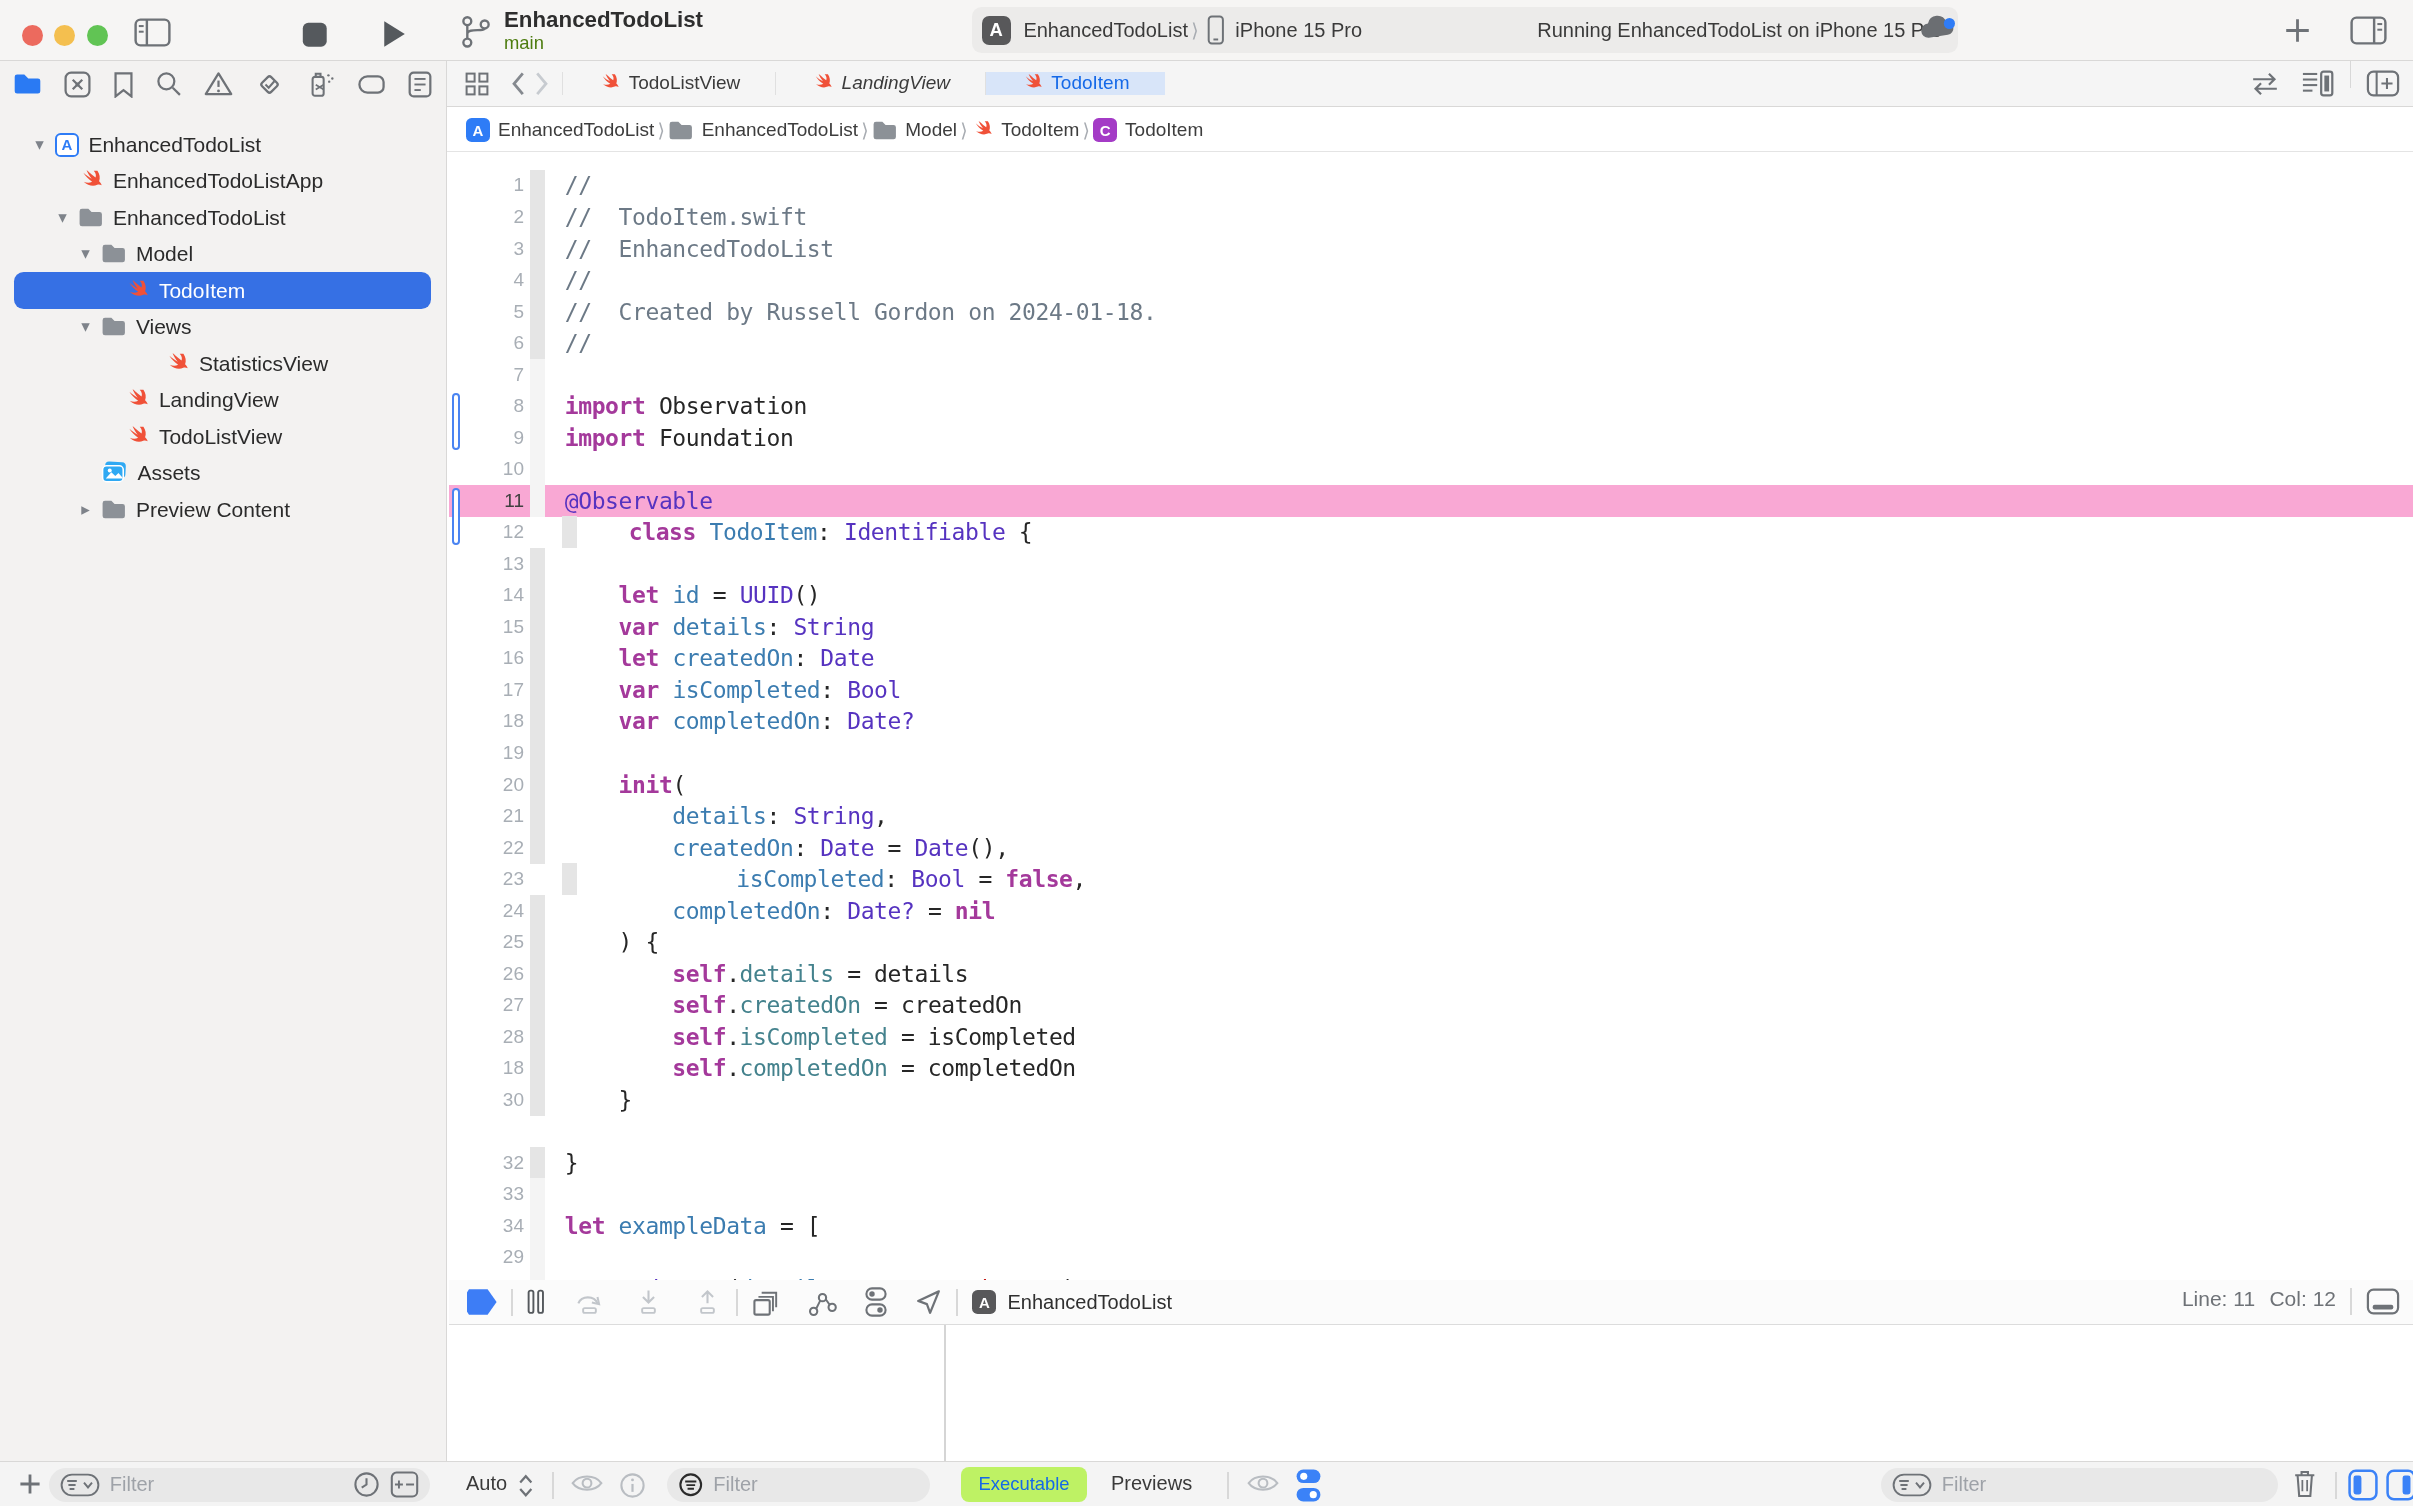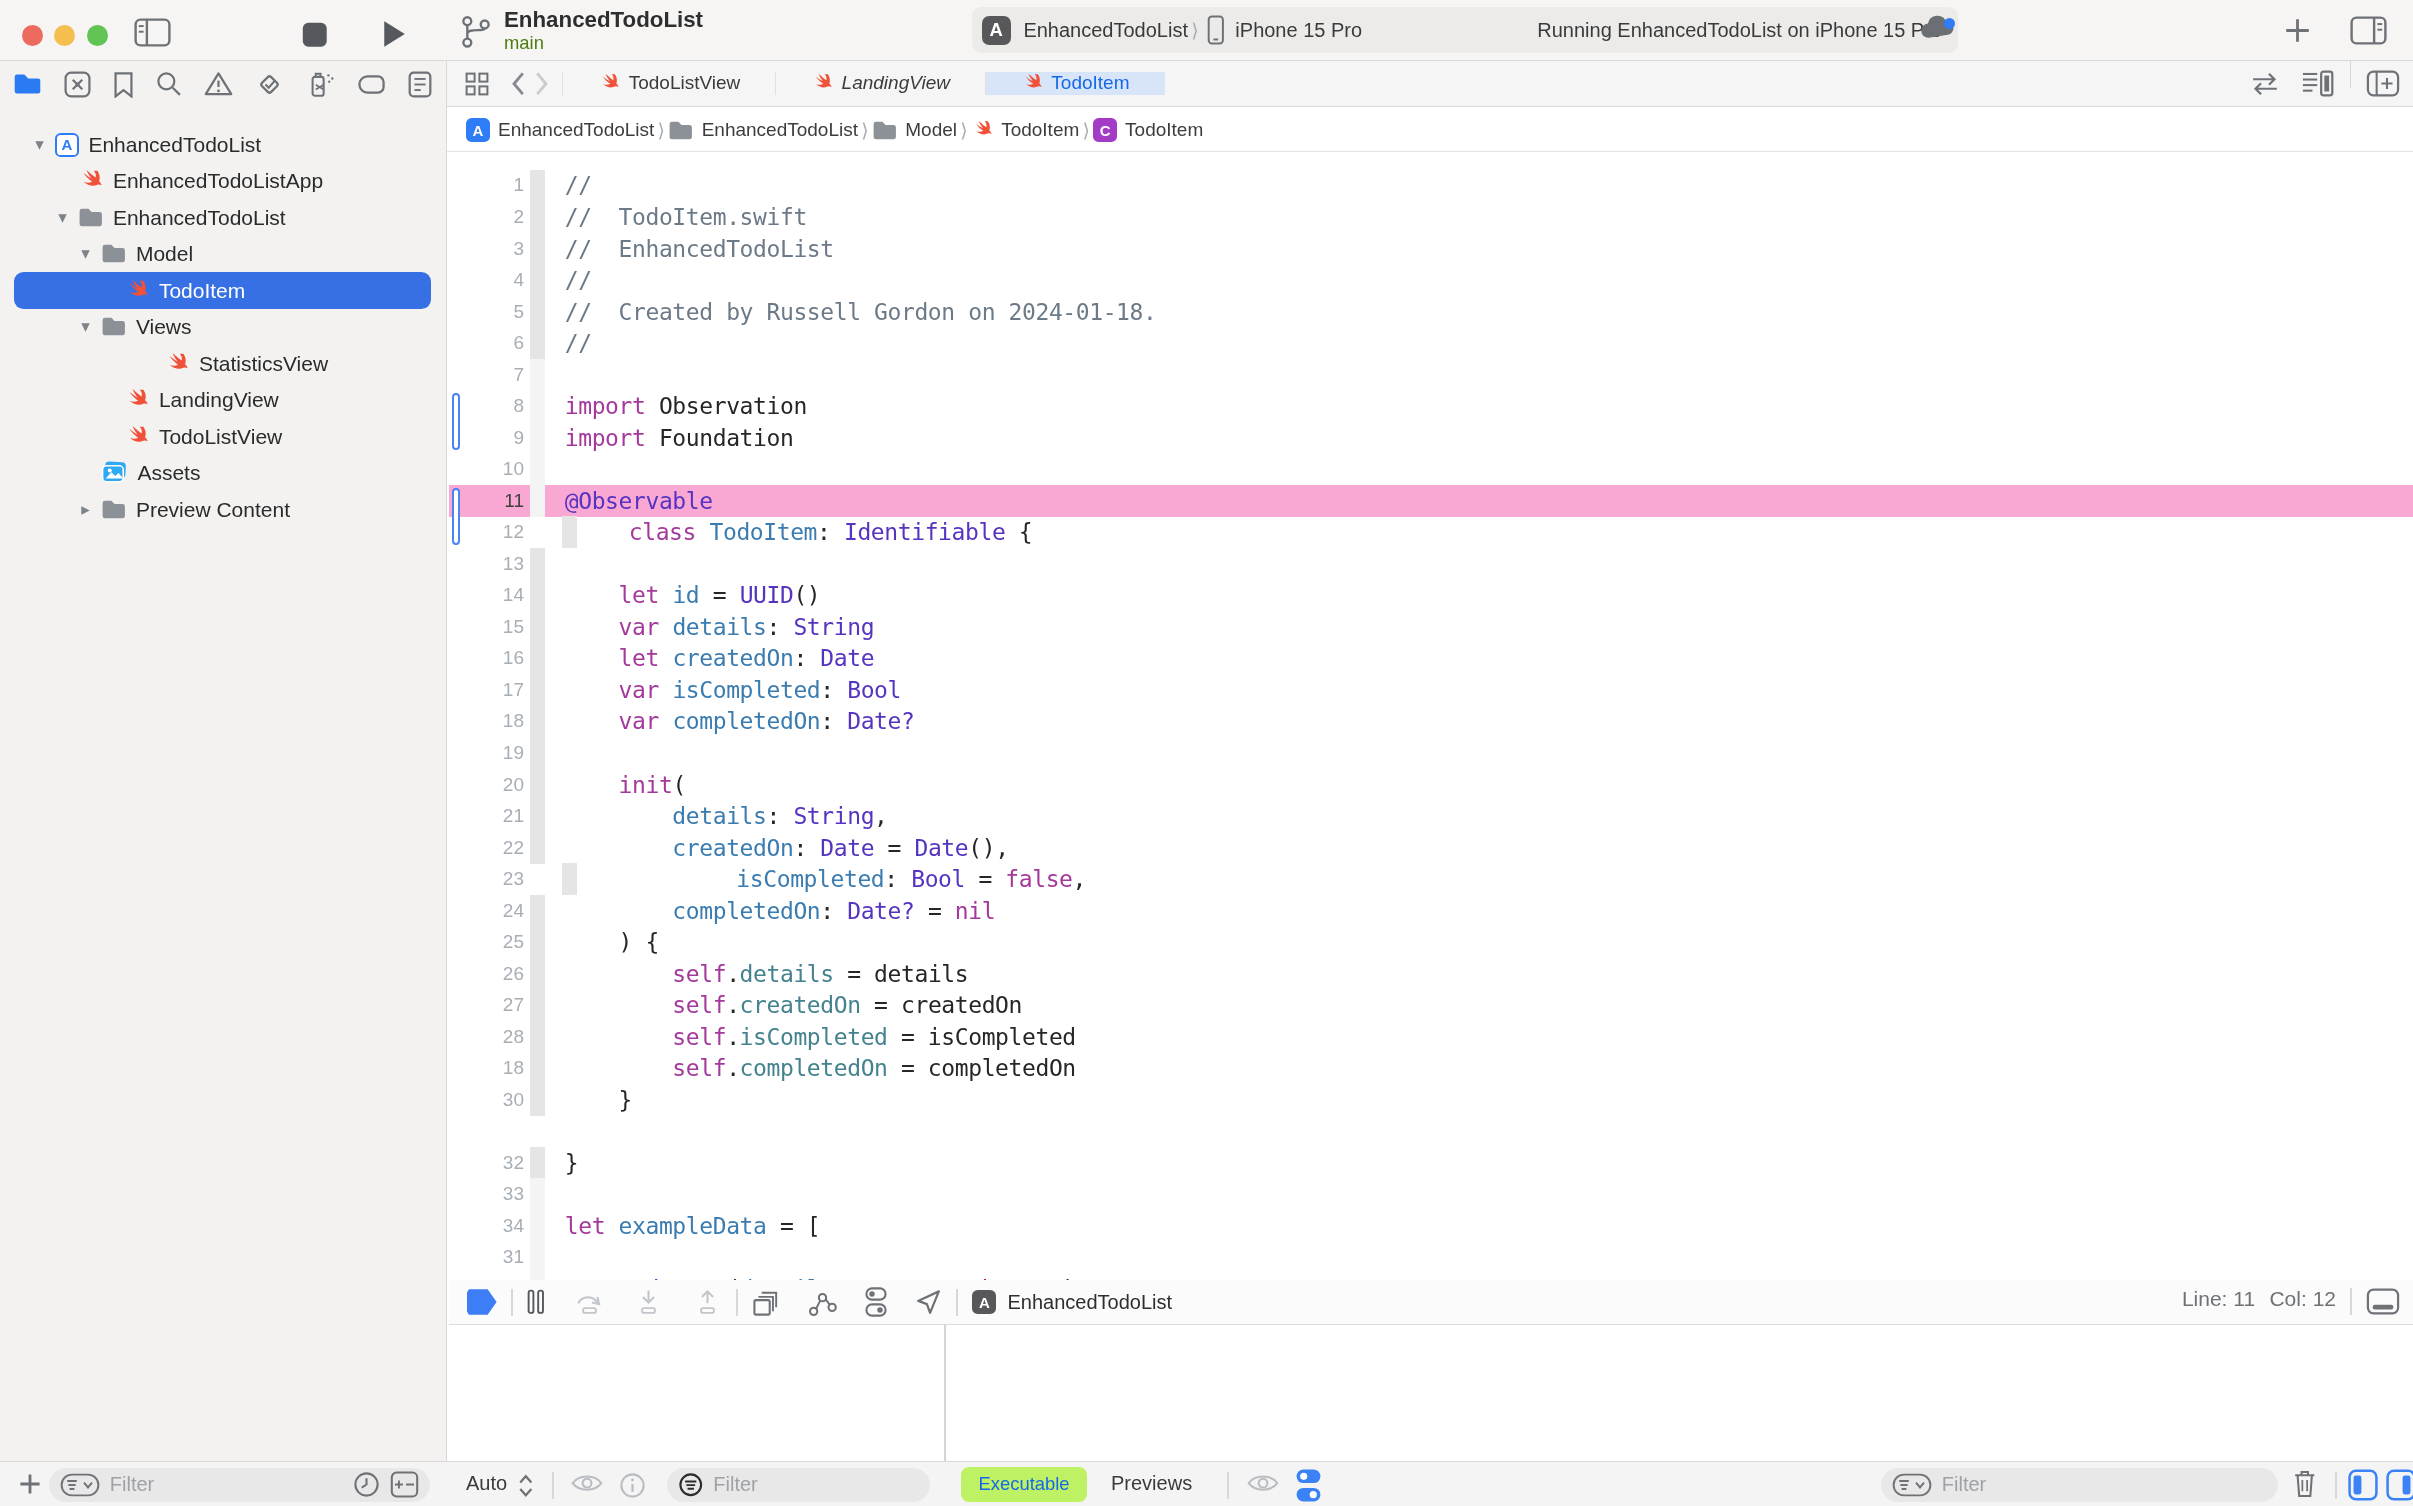--- a/index.html
+++ b/index.html
@@ -43,21 +43,21 @@
   .crumb{display:flex;align-items:center;gap:8px;font-size:19px;color:#3d3d3d;white-space:nowrap;}
   
   #editor{left:449px;top:152px;width:1965px;height:1129px;background:#fff;overflow:hidden;}
   .code-row{position:absolute;left:0;width:1965px;height:31.5px;display:flex;align-items:center;}
   .code-row.hl{background:#f9a8d4;}
   .gut{width:75px;text-align:right;font-size:19px;color:#a8aeb5;flex:0 0 auto;font-family:"Liberation Sans",sans-serif;}
   .code-row.hl .gut{color:#404040;}
   .rib{width:14.4px;height:100%;margin-left:6.4px;flex:0 0 auto;background:#f4f4f4;}
   .rib.seg{background:#e5e5e5;}
   .code{margin-left:20px;font-family:"DejaVu Sans Mono",monospace;font-size:23px;white-space:pre;letter-spacing:-0.4px;}
-  .tk-c{color:#6c7986;} .tk-k{color:#a4399b;font-weight:400;margin-top:8px;} .tk-t{color:#5633c0;}
+  .tk-c{color:#6c7986;} .tk-k{color:#a4399b;font-weight:700;margin-top:8px;} .tk-t{color:#5633c0;}
   .tk-d{color:#3b7cb0;} .tk-m{color:#44828d;} .tk-p{color:#262626;} .tk-s{color:#c41a16;}
   .chg{position:absolute;left:3.2px;width:8px;border:2.4px solid #4a84f2;border-radius:4.8px;background:#fff;box-sizing:border-box;}
   
   #debugbar{left:449px;top:1280px;width:1965px;height:45px;background:#fbfbfb;border-bottom:1.6px solid #dcdcdc;box-sizing:border-box;display:flex;align-items:center;}
   .dbg-sep{width:1.6px;height:27px;background:#d8d8d8;margin:0 14.4px;flex:0 0 auex;}
   #bp-btn{width:30px;height:25.5px;background:#3d7df6;clip-path:polygon(8% 0,70% 0,100% 50%,70% 100%,8% 100%,0 85%,0 15%);margin-left:17.6px;}
   #dbg-app-label{font-size:20px;color:#2f2f2f;margin-left:11.2px;}
   #linecol{position:absolute;right:77px;top:1287px;font-size:21px;color:#6e7277;display:flex;gap:14.4px;}
   
   #panes{left:449px;top:1325px;width:1965px;height:136px;background:#fff;}
@@ -595,21 +595,21 @@
         <span class="gut">33</span>
         <span class="rib"></span>
         <span class="code"></span>
       </div>
       <div class="code-row" style="top: 1058px;">
         <span class="gut">34</span>
         <span class="rib"></span>
         <span class="code"><span class="tk-k">let</span><span class="tk-p"> </span><span class="tk-d">exampleData</span><span class="tk-p"> = [</span></span>
       </div>
       <div class="code-row" style="top: 1089px;">
-        <span class="gut">31</span>
+        <span class="gut">29</span>
         <span class="rib"></span>
         <span class="code"></span>
       </div>
       <div class="code-row" style="top: 1121px;">
         <span class="gut">36</span>
         <span class="rib"></span>
         <span class="code"><span class="tk-p">    </span><span class="tk-t">TodoItem</span><span class="tk-p">(</span><span class="tk-d">details</span><span class="tk-p">: </span><span class="tk-s">"Have a shower"</span><span class="tk-p">),</span></span>
       </div>
       <div class="chg" style="top: 241px; height: 57px;"></div>
       <div class="chg" style="top: 336px; height: 57px;"></div>

